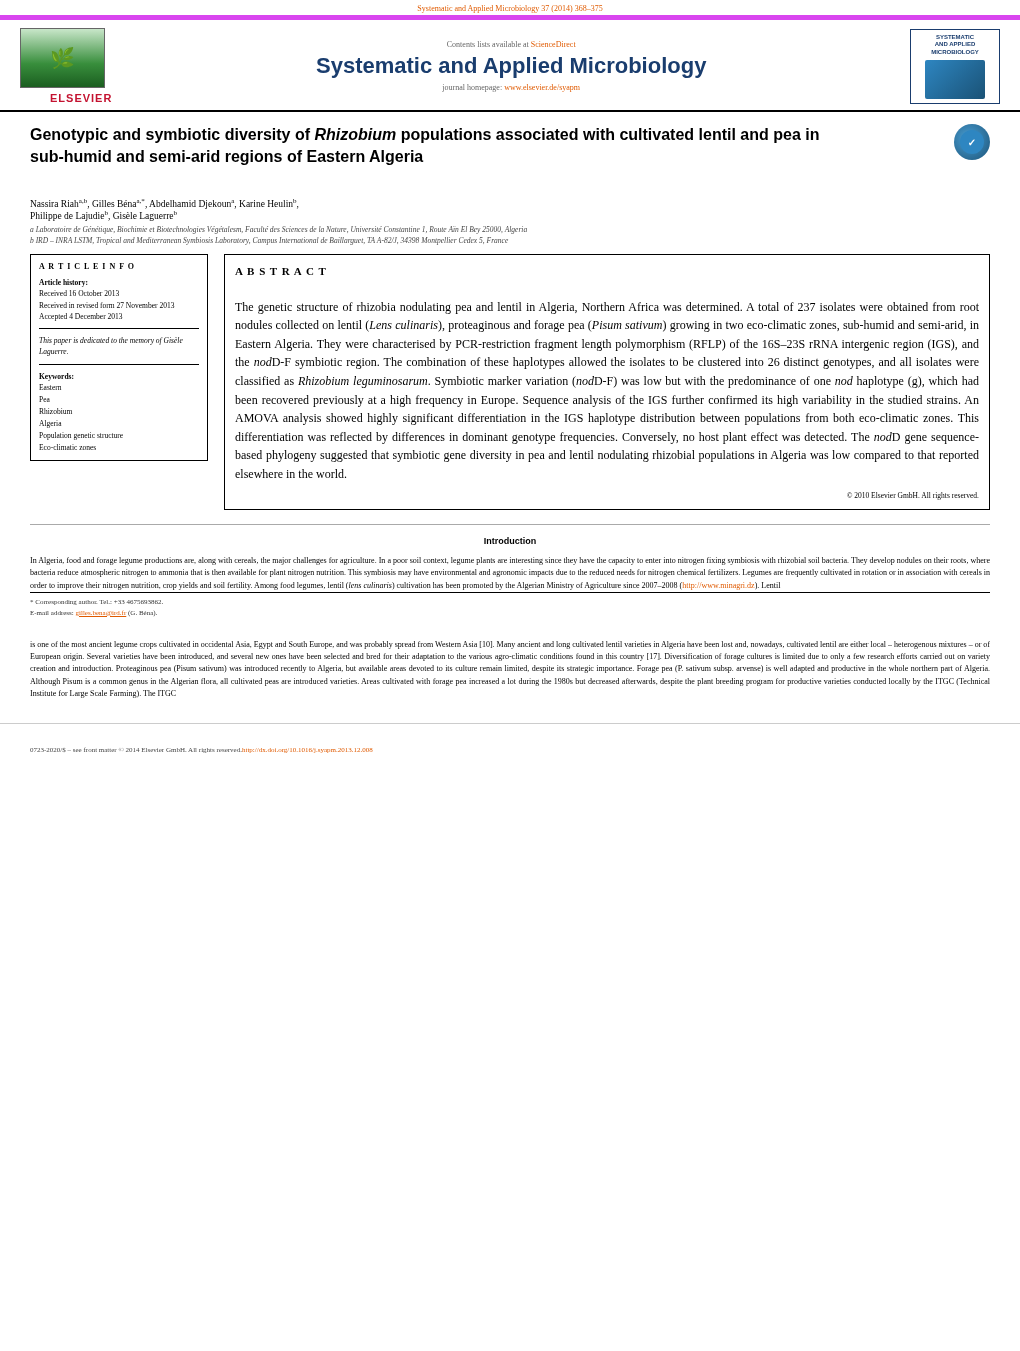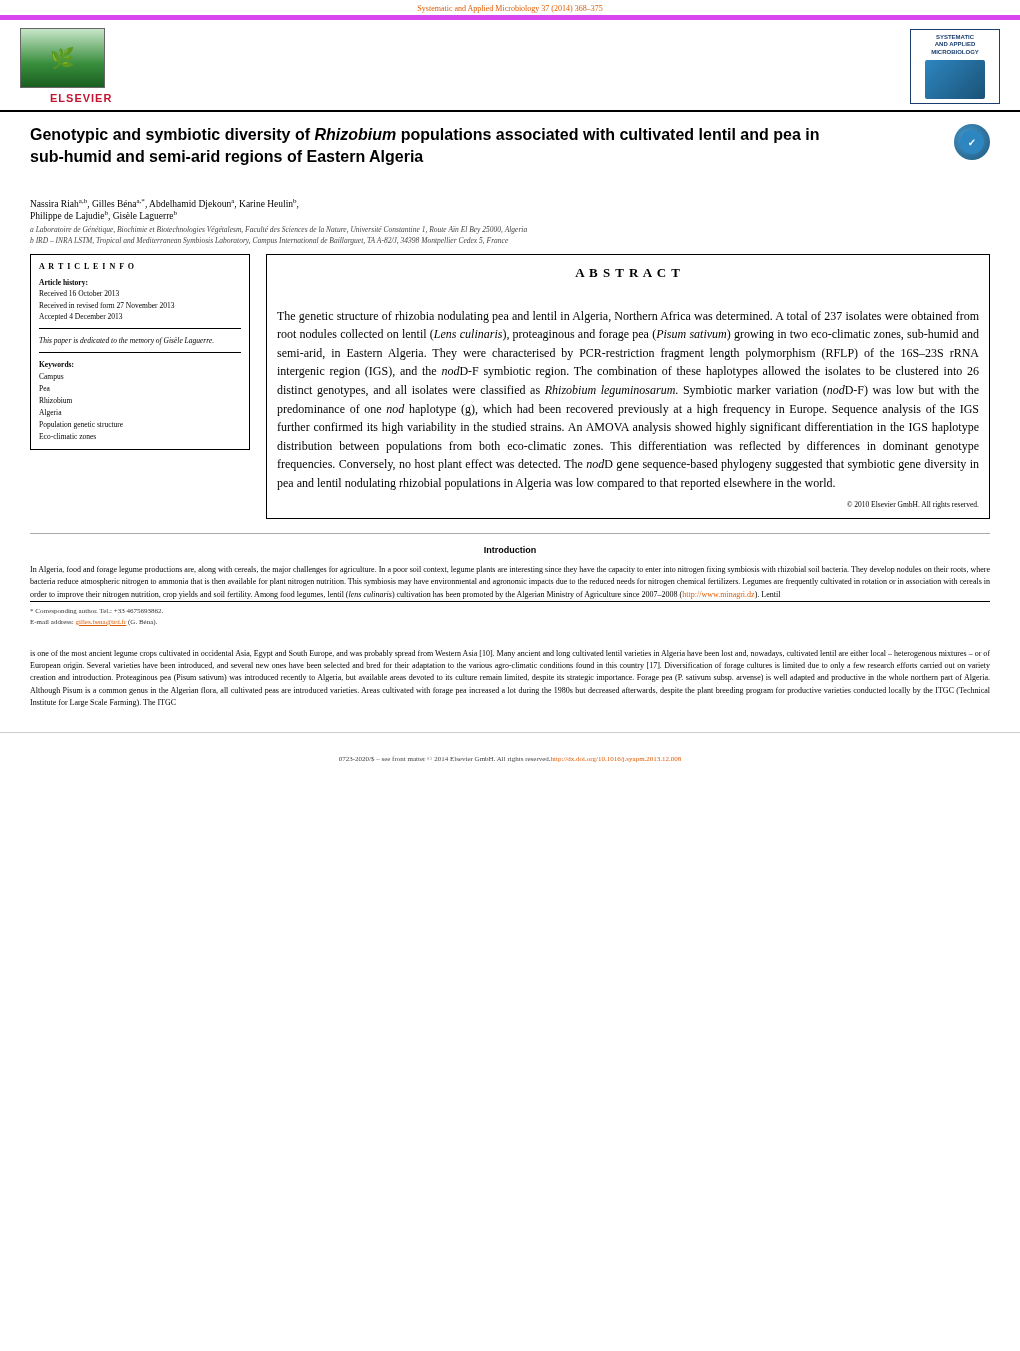--- a/index.html
+++ b/index.html
@@ -176,21 +176,21 @@
     }
 
     
     .two-column {
       display: flex;
       gap: 16px;
       margin-top: 8px;
     }
 
     .left-column {
-      width: 220px;
+      width: 178px;
       flex-shrink: 0;
     }
 
     .right-column {
       flex: 1;
     }
 
     
     .article-info-box {
       border: 1px solid #000;
@@ -231,26 +231,25 @@
 
     
     .abstract-box {
       border: 1px solid #000;
       padding: 8px 10px;
       font-size: 8px;
       line-height: 1.5;
     }
 
     .abstract-box .section-title {
-      font-size: 13px;
+      font-size: 11px;
       font-weight: bold;
       letter-spacing: 1px;
       text-transform: uppercase;
-      margin-bottom: 24px;
-      text-align: center;
+      margin-bottom: 18px;
     }
 
     .abstract-text {
       font-size: 12px;
       line-height: 1.55;
       text-align: justify;
       color: #000;
     }
 
     .copyright-line {
@@ -304,21 +303,21 @@
     .footnote-area {
       border-top: 1px solid #000;
       margin-top: 10px;
       padding-top: 4px;
       font-size: 7px;
       color: #333;
     }
 
     .footer-bar {
       display: flex;
-      justify-content: center;
+      justify-content: flex-start;
       align-items: flex-end;
       padding: 22px 30px 4px 30px;
       font-size: 7px;
       color: #444;
       border-top: 1px solid #ccc;
       margin-top: 10px;
     }
 
     .footer-bar a {
       color: #e05a00;
@@ -344,20 +343,31 @@
   <span>Systematic and Applied Microbiology 37 (2014) 368–375</span>
 </div>
 
 <div class="journal-header">
 
   <div class="elsevier-logo">
     <div class="plant-image">🌿</div>
     <div class="elsevier-text">ELSEVIER</div>
   </div>
 
+  <div class="journal-header-center">
+    <div class="sciencedirect-link">
+      <span>Contents lists available at </span>
+      <a href="#">ScienceDirect</a>
+    </div>
+    <div class="journal-title">Systematic and Applied Microbiology</div>
+    <div class="journal-homepage">
+      <span>journal homepage: </span>
+      <a style="color:#e05a00;" href="#">www.elsevier.de/syapm</a>
+    </div>
+  </div>
 
   <div class="journal-logo-box">
     <div class="journal-logo-title">SYSTEMATIC<br>AND APPLIED<br>MICROBIOLOGY</div>
     <div class="journal-logo-img"></div>
   </div>
 </div>
 
 <div class="article-main">
 
   <div class="article-title-section">
@@ -394,21 +404,21 @@
         <div>Accepted 4 December 2013</div>
 
         <hr class="article-info-divider">
 
         <div style="font-style:italic;font-size:7.5px;">This paper is dedicated to the memory of Gisèle Laguerre.</div>
 
         <hr class="article-info-divider">
 
         <div class="sub-title">Keywords:</div>
         <ul class="keywords-list">
-          <li>Campus</li>
+          <li>Eastern</li>
           <li>Pea</li>
           <li>Rhizobium</li>
           <li>Algeria</li>
           <li>Population genetic structure</li>
           <li>Eco-climatic zones</li>
         </ul>
       </div>
     </div>
 
     <div class="right-column">

